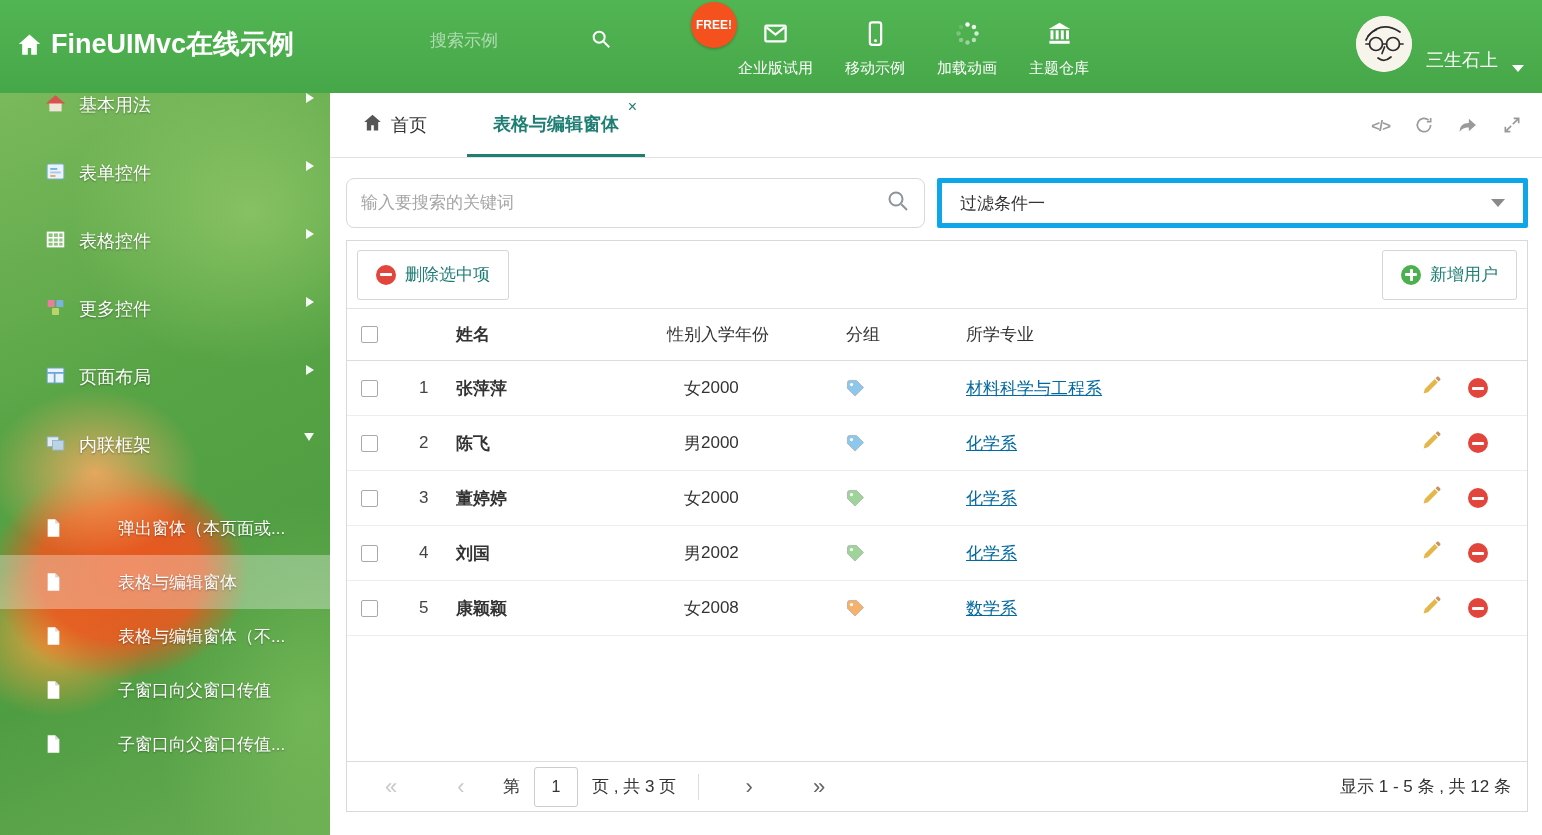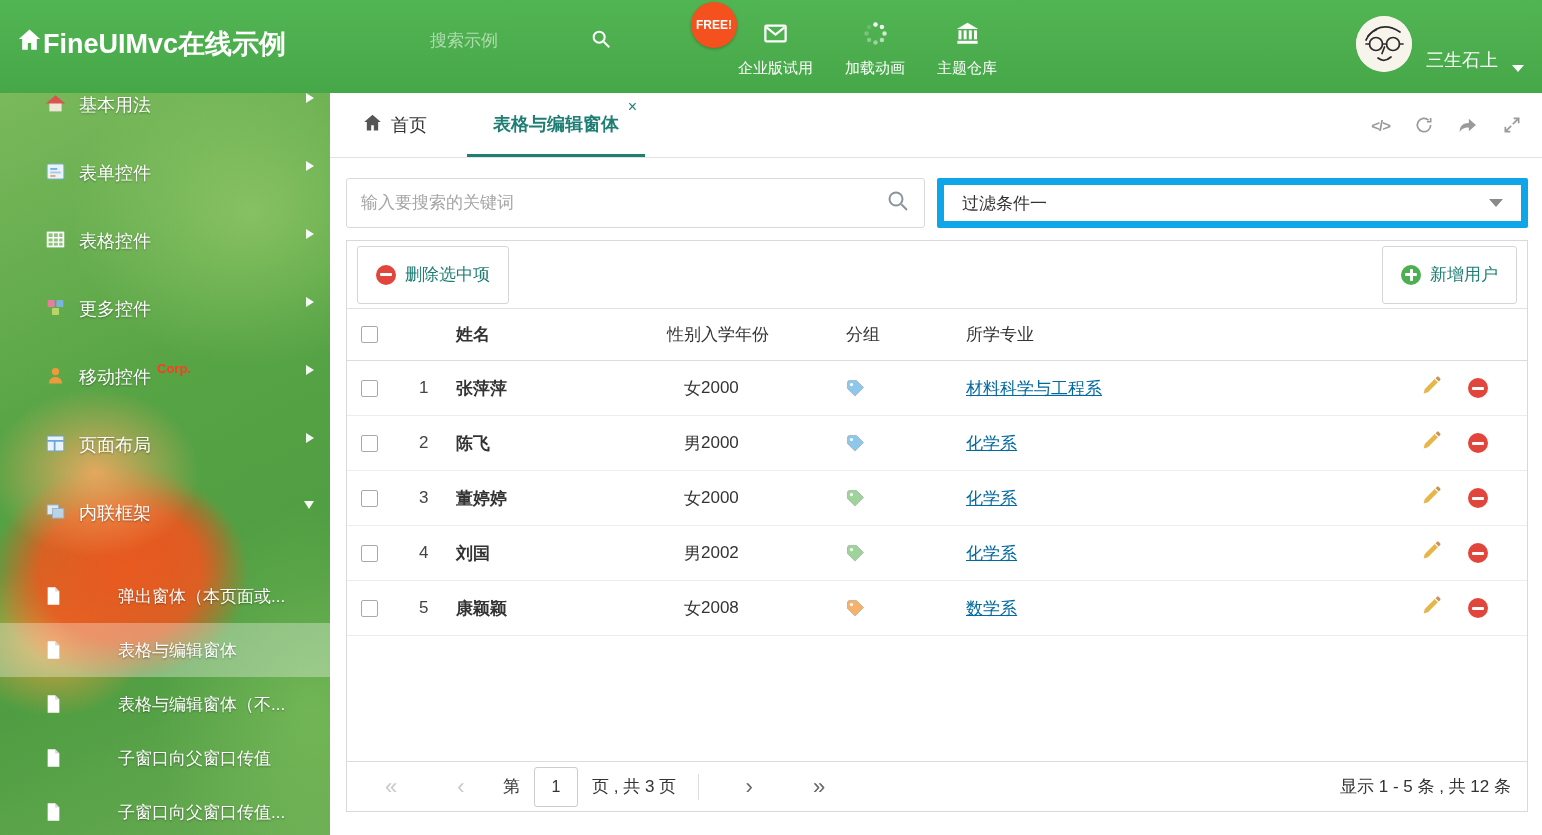--- a/index.html
+++ b/index.html
@@ -5,21 +5,21 @@
   * { margin:0; padding:0; box-sizing:border-box; }
   body { font-family:"Liberation Sans", sans-serif; background:#fff; }
   .page { position:relative; width:1542px; height:835px; overflow:hidden; background:#fff; }
 
   
   .topbar {
     position:absolute; left:0; top:0; width:1542px; height:93px;
     background:linear-gradient(#52b553, #46a748);
     color:#fff; z-index:30;
   }
-  .brand { position:absolute; left:16px; top:26px; display:flex; align-items:flex-start; gap:0; cursor:pointer; }
+  .brand { position:absolute; left:16px; top:26px; display:flex; align-items:flex-end; gap:8px; cursor:pointer; }
   .brand-title { font-size:27px; font-weight:bold; color:#fff; }
   .top-search { position:absolute; left:430px; top:28px; width:200px; display:flex; align-items:center; gap:10px; }
   .top-search input {
     background:transparent; border:none; outline:none; width:150px;
     font-size:17px; color:#fff; font-family:"Liberation Sans", sans-serif;
   }
   .top-search input::placeholder { color:rgba(255,255,255,0.55); }
   .free-badge {
     position:absolute; left:691px; top:2px; width:46px; height:46px; border-radius:50%;
     background:#f4511e; color:#fff; font-size:12px; font-weight:bold;
@@ -68,29 +68,29 @@
   .tab { display:flex; align-items:center; gap:8px; padding:0 16px; font-size:18px; color:#333; cursor:pointer; }
   .tab-active {
     margin-left:24px; padding:0 26px; color:#1f7e74; border-bottom:3px solid #1f7e74;
     position:relative; font-size:18px; display:flex; align-items:center; cursor:pointer;
   }
   .tab-close { position:absolute; top:6px; right:8px; color:#1f7e74; font-size:16px; line-height:1; cursor:pointer; }
   .tab-tools { margin-left:auto; display:flex; align-items:center; gap:24px; padding-right:20px; }
   .tool-icon { cursor:pointer; display:flex; align-items:center; color:#9a9a9a; font-weight:bold; font-size:15px; letter-spacing:-1px; }
 
   .filter-row { margin:20px 14px 0 16px; display:flex; gap:12px; flex:none; }
-  .search-box { flex:0 0 579px; height:50px; border:1px solid #d9d9d9; border-radius:3px; display:flex; align-items:center; padding:0 14px; }
+  .search-box { flex:0 0 579px; height:50px; border:1px solid #d9d9d9; border-radius:8px; display:flex; align-items:center; padding:0 14px; }
   .search-box input { flex:1; border:none; outline:none; font-size:17px; color:#333; font-family:"Liberation Sans", sans-serif; }
   .search-box input::placeholder { color:#a5a5a5; }
-  .select-box { flex:1; height:50px; border:7px solid #0ea5e9; border-radius:2px; display:flex; align-items:center; padding:0 18px; font-size:17px; color:#333; cursor:pointer; }
+  .select-box { flex:1; height:50px; border:5px solid #0ea5e9; border-radius:2px; display:flex; align-items:center; padding:0 18px; font-size:17px; color:#333; cursor:pointer; }
   .select-caret { margin-left:auto; width:0; height:0; border-left:7px solid transparent; border-right:7px solid transparent; border-top:8px solid #8a8a8a; }
 
   .panel { margin:12px 14px 23px 16px; border:1px solid #d9d9d9; flex:1; display:flex; flex-direction:column; overflow:hidden; }
   .panel-toolbar { height:68px; border-bottom:1px solid #e2e2e2; display:flex; align-items:center; padding:0 10px; flex:none; }
-  .btn { height:58px; border:1px solid #d5d5d5; border-radius:3px; background:#fff; display:flex; align-items:center; gap:9px; padding:0 18px; font-size:17px; color:#1f7e74; cursor:pointer; }
+  .btn { height:50px; border:1px solid #d5d5d5; border-radius:3px; background:#fff; display:flex; align-items:center; gap:9px; padding:0 18px; font-size:17px; color:#1f7e74; cursor:pointer; }
   .btn-add { margin-left:auto; margin-right:0; }
 
   .grid-row { display:flex; align-items:center; height:55px; border-bottom:1px solid #ededed; font-size:17px; color:#333; flex:none; }
   .grid-head { height:52px; border-bottom:1px solid #dcdcdc; color:#333; }
   .c-check { width:60px; padding-left:14px; display:flex; align-items:center; flex:none; }
   .c-num { width:49px; padding-left:12px; color:#444; flex:none; }
   .c-name { width:120px; flex:none;font-weight:bold; }
   .c-gender { width:125px; flex:none;text-align:right; }
   .c-year { width:145px; flex:none; }
   .c-group { width:120px; flex:none; display:flex; align-items:center; }
@@ -146,20 +146,29 @@
         <span>
           <svg viewBox="0 0 24 24" width="27" height="27">
               <rect x="3" y="5" width="18" height="14" rx="1" fill="none" stroke="#fff" stroke-width="2"></rect>
               <path d="M4 6.5l8 6.5 8-6.5" fill="none" stroke="#fff" stroke-width="2"></path>
             </svg>
         </span>
         <span class="nav-label">企业版试用</span>
       </div>
       <div class="nav-item">
         <span>
+          <svg viewBox="0 0 24 24" width="27" height="27">
+              <rect x="7" y="2" width="10" height="20" rx="2" fill="none" stroke="#fff" stroke-width="2"></rect>
+              <circle cx="12" cy="18.5" r="1.3" fill="#fff"></circle>
+            </svg>
+        </span>
+        <span class="nav-label">移动示例</span>
+      </div>
+      <div class="nav-item">
+        <span>
           <svg viewBox="0 0 24 24" width="27" height="27" fill="#fff">
             <circle cx="12" cy="4" r="2" opacity="1"></circle>
               <circle cx="17.7" cy="6.3" r="2" opacity="0.9"></circle>
             <circle cx="20" cy="12" r="2" opacity="0.75"></circle>
               <circle cx="17.7" cy="17.7" r="2" opacity="0.6"></circle>
             <circle cx="12" cy="20" r="2" opacity="0.45"></circle>
               <circle cx="6.3" cy="17.7" r="2" opacity="0.35"></circle>
             <circle cx="4" cy="12" r="2" opacity="0.25"></circle>
               <circle cx="6.3" cy="6.3" r="2" opacity="0.15"></circle>
           </svg>
@@ -241,31 +250,20 @@
             <rect x="3" y="3.5" width="8" height="8" rx="1" fill="#e87da0"></rect>
             <rect x="13" y="3.5" width="8" height="8" rx="1" fill="#7ab3dd"></rect>
             <rect x="8" y="12.5" width="8" height="8" rx="1" fill="#b7d569"></rect>
           </svg>
       </span>
       <span>更多控件</span>
       <span class="caret-right"></span>
     </div>
     <div class="menu-item">
       <span class="mi-icon">
-        <svg viewBox="0 0 24 24" width="21" height="21" fill="#f09a3e">
-            <circle cx="12" cy="7.5" r="4.2"></circle>
-            <path d="M4.5 21c0-4.2 3.3-7.2 7.5-7.2s7.5 3 7.5 7.2z"></path>
-          </svg>
-      </span>
-      <span>移动控件</span>
-      <span class="corp-badge">Corp.</span>
-      <span class="caret-right"></span>
-    </div>
-    <div class="menu-item">
-      <span class="mi-icon">
         <svg viewBox="0 0 24 24" width="21" height="21">
             <rect x="2.5" y="3.5" width="19" height="17" fill="#eaf3fb" stroke="#6aa6d8"></rect>
             <path d="M2.5 9h19M11 9v11.5" stroke="#6aa6d8" stroke-width="2" fill="none"></path>
           </svg>
       </span>
       <span>页面布局</span>
       <span class="caret-right"></span>
     </div>
     <div class="menu-item">
       <span class="mi-icon">

